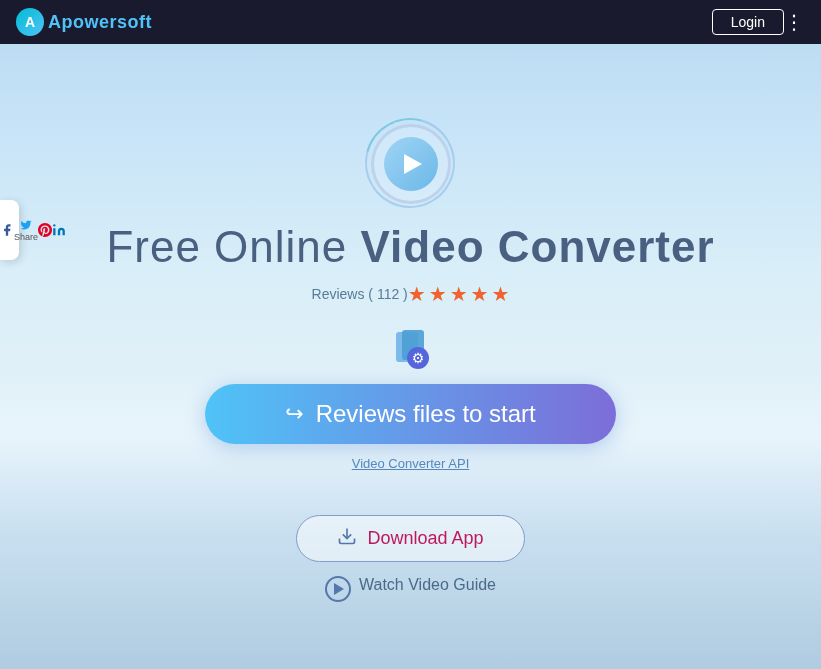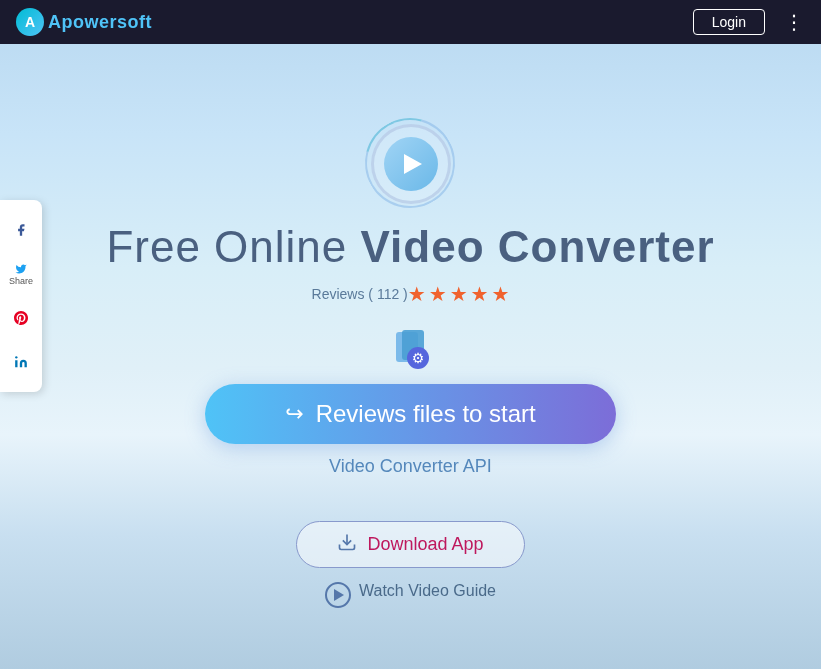--- a/index.html
+++ b/index.html
@@ -63,21 +63,21 @@
       font-size: 18px;
       font-weight: bold;
       letter-spacing: 0.5px;
     }
     .logo-text span {
       color: #4fc3f7;
     }
     .navbar-right {
       display: flex;
       align-items: center;
-      gap: 19px;
+      gap: 0;
     }
     .login-btn {
       border: 1.5px solid #fff;
       background: transparent;
       color: #fff;
       padding: 4px 18px;
       border-radius: 4px;
       font-size: 14px;
       cursor: pointer;
     }
@@ -91,24 +91,24 @@
     
     .social-sidebar {
       position: absolute;
       left: 0;
       top: 200px;
       z-index: 10;
       background: #fff;
       border-radius: 0 8px 8px 0;
       box-shadow: 2px 2px 8px rgba(0,0,0,0.15);
       display: flex;
-      flex-direction: column;
+      flex-direction: row;
       align-items: center;
       padding: 8px 0;
-      width: 42px;
+      width: 19px;
     }
     .social-item {
       width: 42px;
       height: 44px;
       display: flex;
       flex-direction: column;
       align-items: center;
       justify-content: center;
       cursor: pointer;
       font-size: 18px;
@@ -245,22 +245,23 @@
       box-shadow: 0 4px 20px rgba(100,150,220,0.4);
       margin-top: 16px;
       position: relative;
     }
     .select-btn-arrow {
       font-size: 22px;
     }
 
     .api-link {
       margin-top: 12px;
-      font-size: 18px;
+      font-size: 13px;
       color: #5588bb;
+      text-decoration: underline;
       cursor: pointer;
     }
 
     
     .download-btn {
       margin-top: 44px;
       border: 1.5px solid #8899cc;
       background: rgba(255,255,255,0.5);
       border-radius: 50px;
       padding: 10px 40px;

